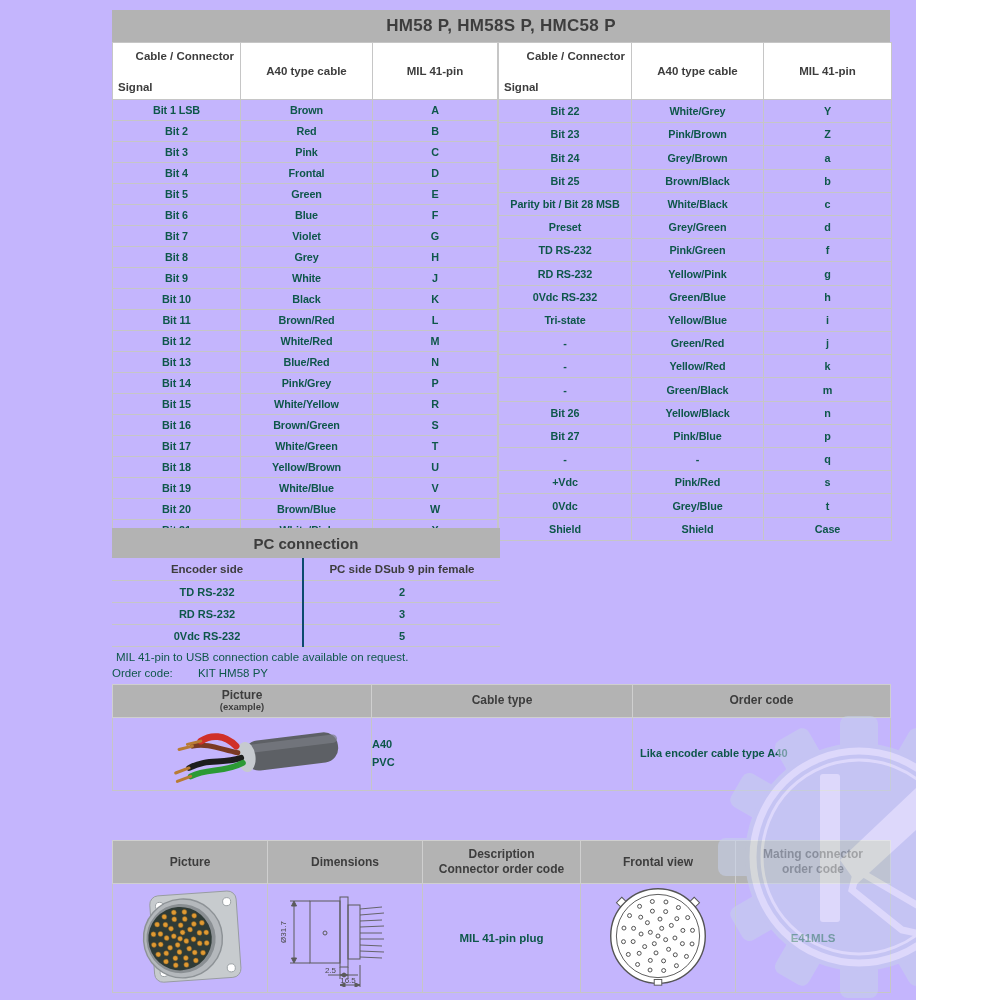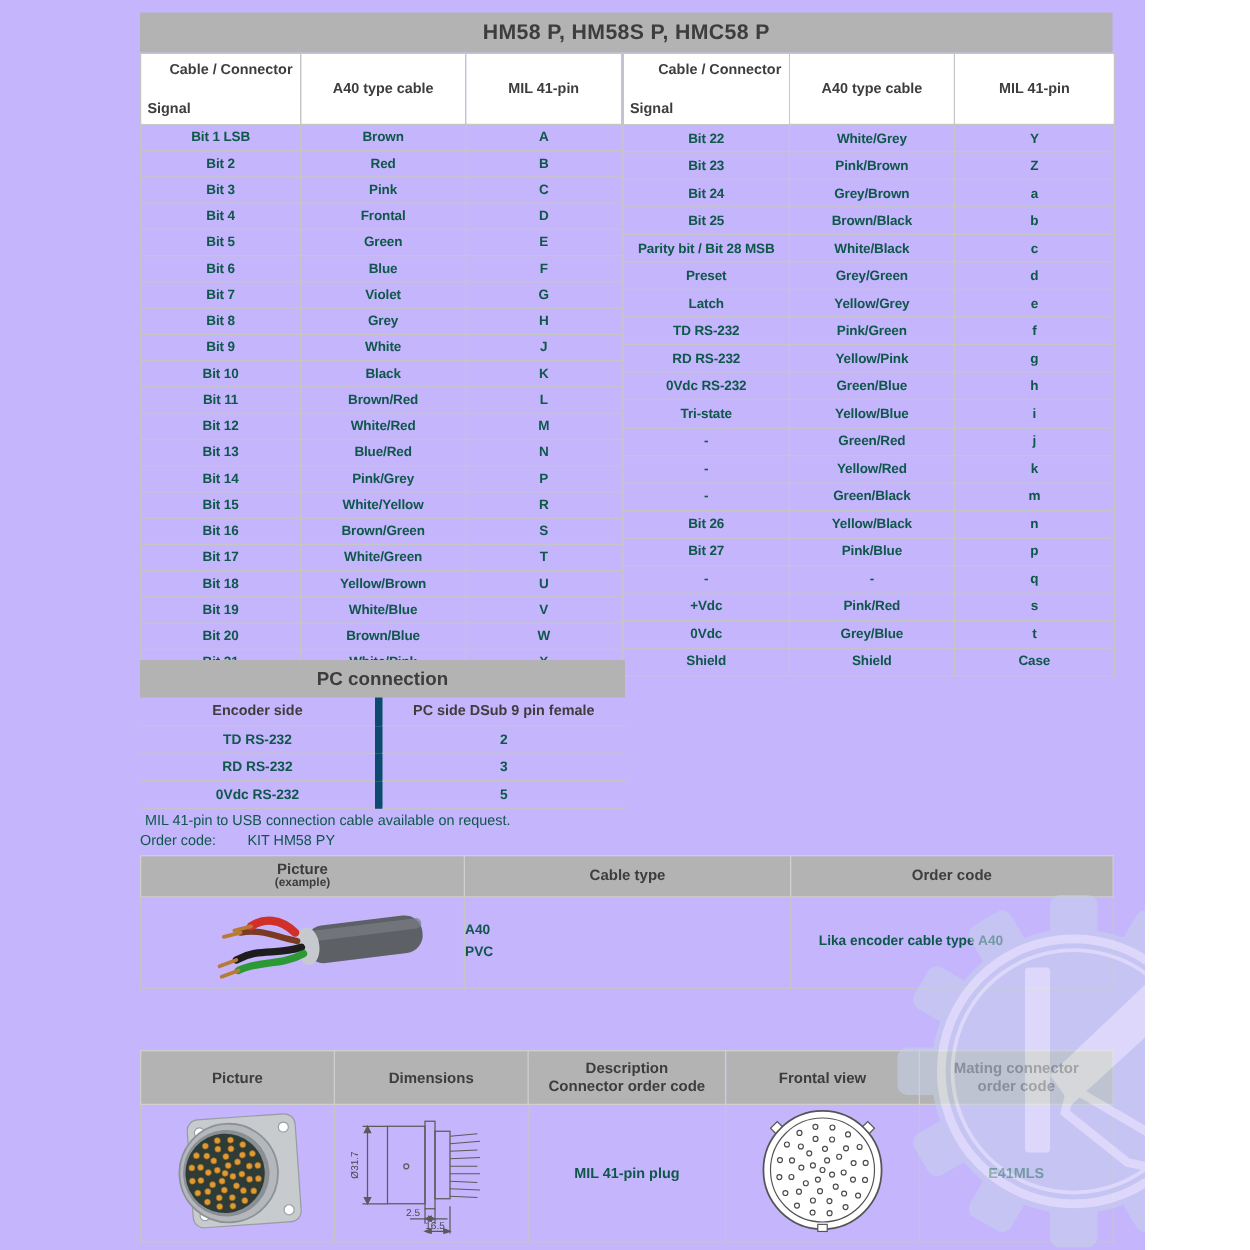--- a/index.html
+++ b/index.html
@@ -22,21 +22,21 @@
     background-image:linear-gradient(to bottom right,transparent calc(50% - 0.7px),
       #b5b5b5 calc(50% - 0.7px),#b5b5b5 calc(50% + 0.7px),transparent calc(50% + 0.7px));}
   .corner .top-lab{position:absolute;top:7px;right:6px;}
   .corner .bot-lab{position:absolute;bottom:6px;left:5px;}
 
   
   .pc-table th{height:22px;font-size:11.5px;color:#3d3d3d;font-weight:bold;
                border-bottom:1px solid #c6c6c6;padding:0;}
   .pc-table td{height:21px;text-align:center;font-size:11px;font-weight:bold;color:#0e574a;
                border-bottom:1px solid #c6c6c6;padding:0;}
-  .pc-table th:first-child,.pc-table td:first-child{border-right:6px solid #0c4a6e;}
+  .pc-table th:first-child,.pc-table td:first-child{border-right:2px solid #0c4a6e;}
 
   .note{font-size:11.5px;color:#0e574a;}
 
   
   .cable-table th{background:#b3b3b3;border:1px solid #cfcfcf;height:32px;color:#3d3d3d;
                   font-size:12px;font-weight:bold;padding:0;line-height:1.1;}
   .cable-table td{border:1px solid #c6c6c6;height:72px;padding:0;vertical-align:middle;}
   .cable-table .sub{font-size:9.5px;font-weight:bold;}
   .cell-left{padding-left:10px;text-align:left;font-size:11px;font-weight:bold;color:#0e574a;line-height:1.6;}
 
@@ -221,25 +221,20 @@
           </tr>
           <tr>
             <td>Parity bit / Bit 28 MSB</td>
             <td>White/Black</td>
             <td>c</td>
           </tr>
           <tr>
             <td>Preset</td>
             <td>Grey/Green</td>
             <td>d</td>
-          </tr>
-          <tr>
-            <td>Latch</td>
-            <td>Yellow/Grey</td>
-            <td>e</td>
           </tr>
           <tr>
             <td>TD RS-232</td>
             <td>Pink/Green</td>
             <td>f</td>
           </tr>
           <tr>
             <td>RD RS-232</td>
             <td>Yellow/Pink</td>
             <td>g</td>
@@ -370,21 +365,21 @@
             <line x1="62" y1="56" x2="46" y2="62" stroke="#b87b33" stroke-width="3.5" stroke-linecap="round"></line>
             <line x1="64" y1="66" x2="48" y2="72" stroke="#b87b33" stroke-width="3.5" stroke-linecap="round"></line>
             <line x1="66" y1="30" x2="50" y2="34" stroke="#b87b33" stroke-width="3.5" stroke-linecap="round"></line>
             <line x1="76" y1="24" x2="60" y2="28" stroke="#b87b33" stroke-width="3.5" stroke-linecap="round"></line>
           </svg>
         </td>
         <td class="cell-left">
           <div>A40</div>
           <div>PVC</div>
         </td>
-        <td class="cell-left" style="padding-left:22px;">Lika encoder cable type A40</td>
+        <td class="cell-left" style="padding-left:7px;">Lika encoder cable type A40</td>
       </tr>
     </tbody>
   </table>
 
   <div class="abs note" style="left:112px;top:793px;width:778px;text-align:center;margin-top:48px;">All cable specifications on page 222-223</div>
 
   <table class="abs conn-table" style="left:112px;top:840px;width:778px;">
     <colgroup>
         <col style="width:155px">
         <col style="width:155px">

